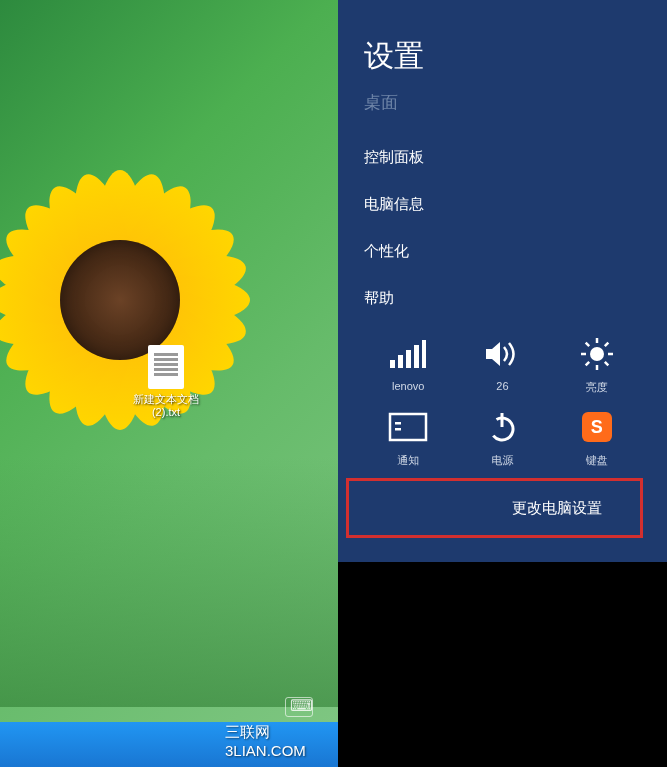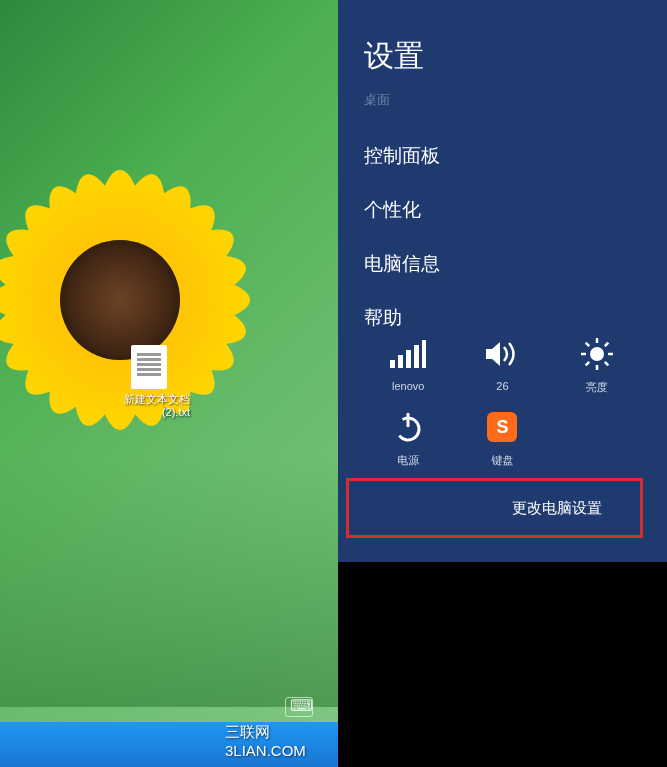--- a/index.html
+++ b/index.html
@@ -57,24 +57,24 @@
     .grass {
       position: absolute;
       bottom: 60px;
       left: 0;
       width: 100%;
       height: 250px;
       background: linear-gradient(180deg, transparent 0%, rgba(56,142,60,0.3) 40%, rgba(46,125,50,0.6) 100%);
     }
     .file-icon {
       position: absolute;
-      left: 108px;
+      left: 125px;
       top: 345px;
       width: 82px;
-      text-align: right;
+      text-align: center;
       cursor: pointer;
     }
     .file-icon-img {
       width: 36px;
       height: 44px;
       margin: 0 auto 4px;
       background: #fff;
       border-radius: 2px;
       position: relative;
     }
@@ -138,29 +138,29 @@
       height: 562px;
       background: #1e3a6e;
       color: #fff;
     }
     .panel-title {
       font-size: 30px;
       font-weight: 300;
       padding: 36px 0 14px 26px;
     }
     .panel-subtitle {
-      font-size: 13px;
+      font-size: 17px;
       padding: 0 4px 20px 26px;
       color: #6f85a8;
     }
     .panel-links {
       padding: 0 0 0 26px;
     }
     .panel-link {
-      font-size: 19px;
+      font-size: 15px;
       padding: 14px 0;
       cursor: pointer;
     }
     .tiles {
       position: absolute;
       bottom: 94px;
       left: 0;
       width: 100%;
       padding: 0 28px;
       display: grid;
@@ -256,22 +256,22 @@
   <div class="taskbar"></div>
   <div class="watermark">三联网 3LIAN.COM</div>
 </div>
 
 <div class="charm-panel">
   <div class="panel-title">设置</div>
   <div class="panel-subtitle">桌面</div>
 
   <div class="panel-links">
     <div class="panel-link">控制面板</div>
+    <div class="panel-link">电脑信息</div>
     <div class="panel-link">个性化</div>
-    <div class="panel-link">电脑信息</div>
     <div class="panel-link">帮助</div>
   </div>
 
   <div class="tiles">
     <div class="tile">
       <div class="tile-icon">
         <svg width="36" height="28" viewBox="0 0 36 28">
           <rect x="0" y="20" width="5" height="8" fill="#fff"></rect>
           <rect x="8" y="15" width="5" height="13" fill="#fff"></rect>
           <rect x="16" y="10" width="5" height="18" fill="#fff"></rect>
@@ -305,20 +305,30 @@
             <line x1="6.7" y1="6.7" x2="10.2" y2="10.2"></line>
             <line x1="25.8" y1="25.8" x2="29.3" y2="29.3"></line>
             <line x1="6.7" y1="29.3" x2="10.2" y2="25.8"></line>
             <line x1="25.8" y1="10.2" x2="29.3" y2="6.7"></line>
           </g>
         </svg>
       </div>
       <div class="tile-label">亮度</div>
     </div>
 
+    <div class="tile">
+      <div class="tile-icon">
+        <svg width="40" height="30" viewBox="0 0 40 30">
+          <rect x="2" y="2" width="36" height="26" stroke="#fff" stroke-width="2.5" fill="none"></rect>
+          <rect x="7" y="10" width="6" height="2.5" fill="#fff"></rect>
+          <rect x="7" y="16" width="6" height="2.5" fill="#fff"></rect>
+        </svg>
+      </div>
+      <div class="tile-label">通知</div>
+    </div>
 
     <div class="tile">
       <div class="tile-icon">
         <svg width="32" height="32" viewBox="0 0 32 32">
           <circle cx="16" cy="18" r="11" stroke="#fff" stroke-width="3" fill="none" stroke-dasharray="50 20" transform="rotate(-120 16 18)"></circle>
           <line x1="16" y1="2" x2="16" y2="16" stroke="#fff" stroke-width="3"></line>
         </svg>
       </div>
       <div class="tile-label">电源</div>
     </div>

